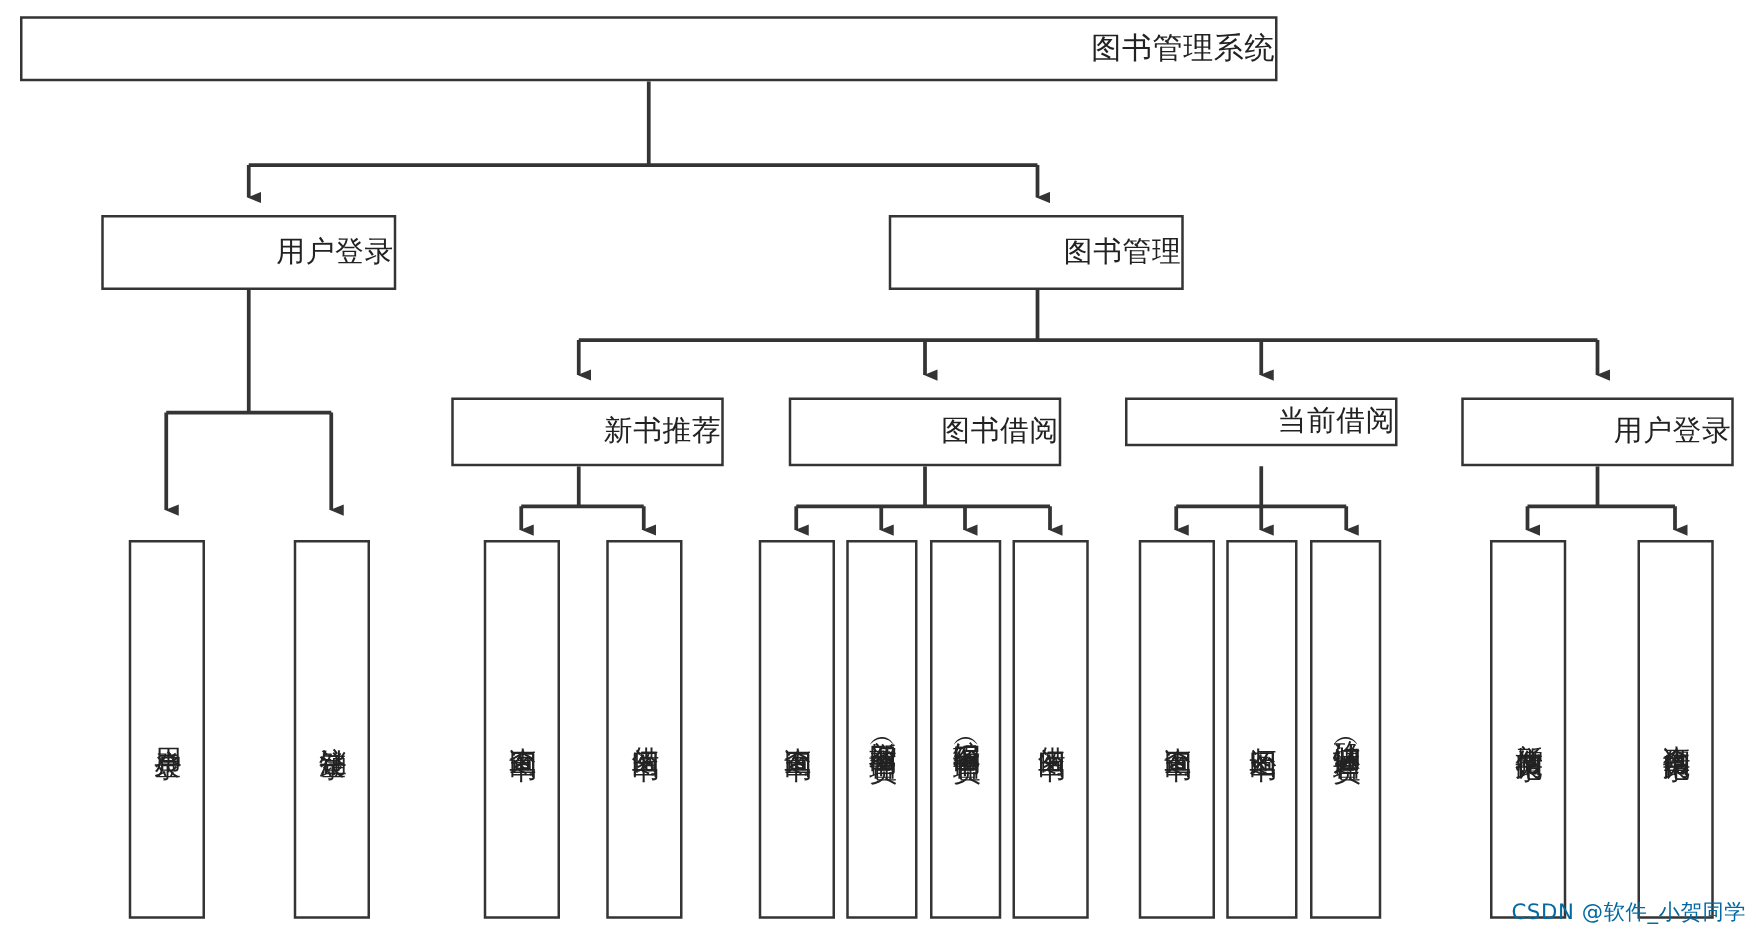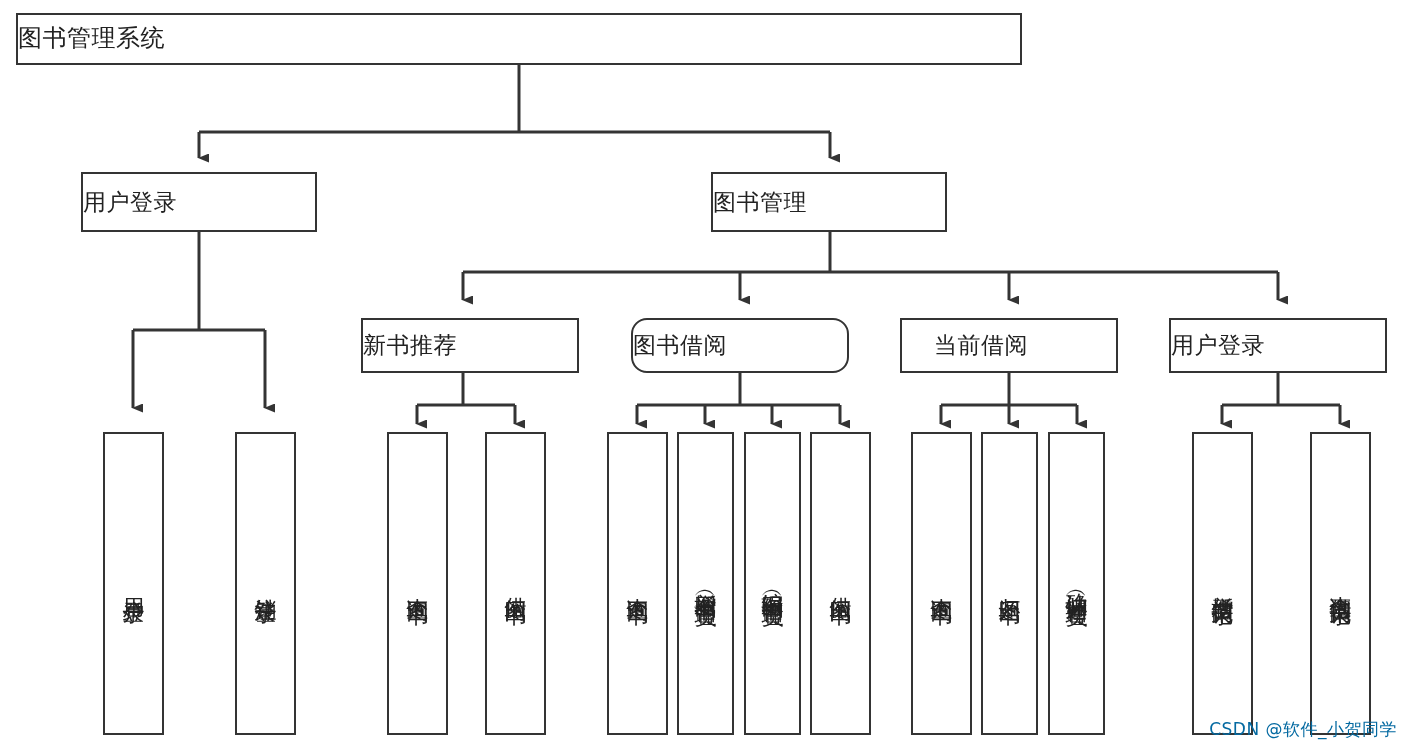--- a/index.html
+++ b/index.html
@@ -35,21 +35,21 @@
     pointer-events: none;
   }
 
   .node {
     position: absolute;
     box-sizing: border-box;
     border: 2px solid #343434;
     background: #ffffff;
     display: flex;
     align-items: center;
-    justify-content: flex-start;
+    justify-content: flex-end;
     text-align: center;
   }
 
   
   .node-h .node-label {
     font-size: 23px;
     line-height: 1.15;
     letter-spacing: 0.5px;
     white-space: nowrap;
   }
@@ -149,24 +149,24 @@
   <div class="node node-h" style="left:81px; top:172px; width:236px; height:60px;">
     <span class="node-label">用户登录</span>
   </div>
   <div class="node node-h" style="left:711px; top:172px; width:236px; height:60px;">
     <span class="node-label">图书管理</span>
   </div>
 
   <div class="node node-h" style="left:361px; top:318px; width:218px; height:55px;">
     <span class="node-label">新书推荐</span>
   </div>
-  <div class="node node-h" style="left:631px; top:318px; width:218px; height:55px;border-radius:16px;">
+  <div class="node node-h" style="left:631px; top:318px; width:218px; height:55px;">
     <span class="node-label">图书借阅</span>
   </div>
-  <div class="node node-h" style="left:900px; top:318px; width:218px; height:55px;padding-left:32px;">
+  <div class="node node-h" style="left:900px; top:318px; width:218px; height:39px;padding-left:32px;">
     <span class="node-label">当前借阅</span>
   </div>
   <div class="node node-h" style="left:1169px; top:318px; width:218px; height:55px;">
     <span class="node-label">用户登录</span>
   </div>
 
   <div class="node node-v" style="left:103px; top:432px; width:61px; height:303px;">
     <span class="node-label">用户登录</span>
   </div>
   <div class="node node-v" style="left:235px; top:432px; width:61px; height:303px;">

